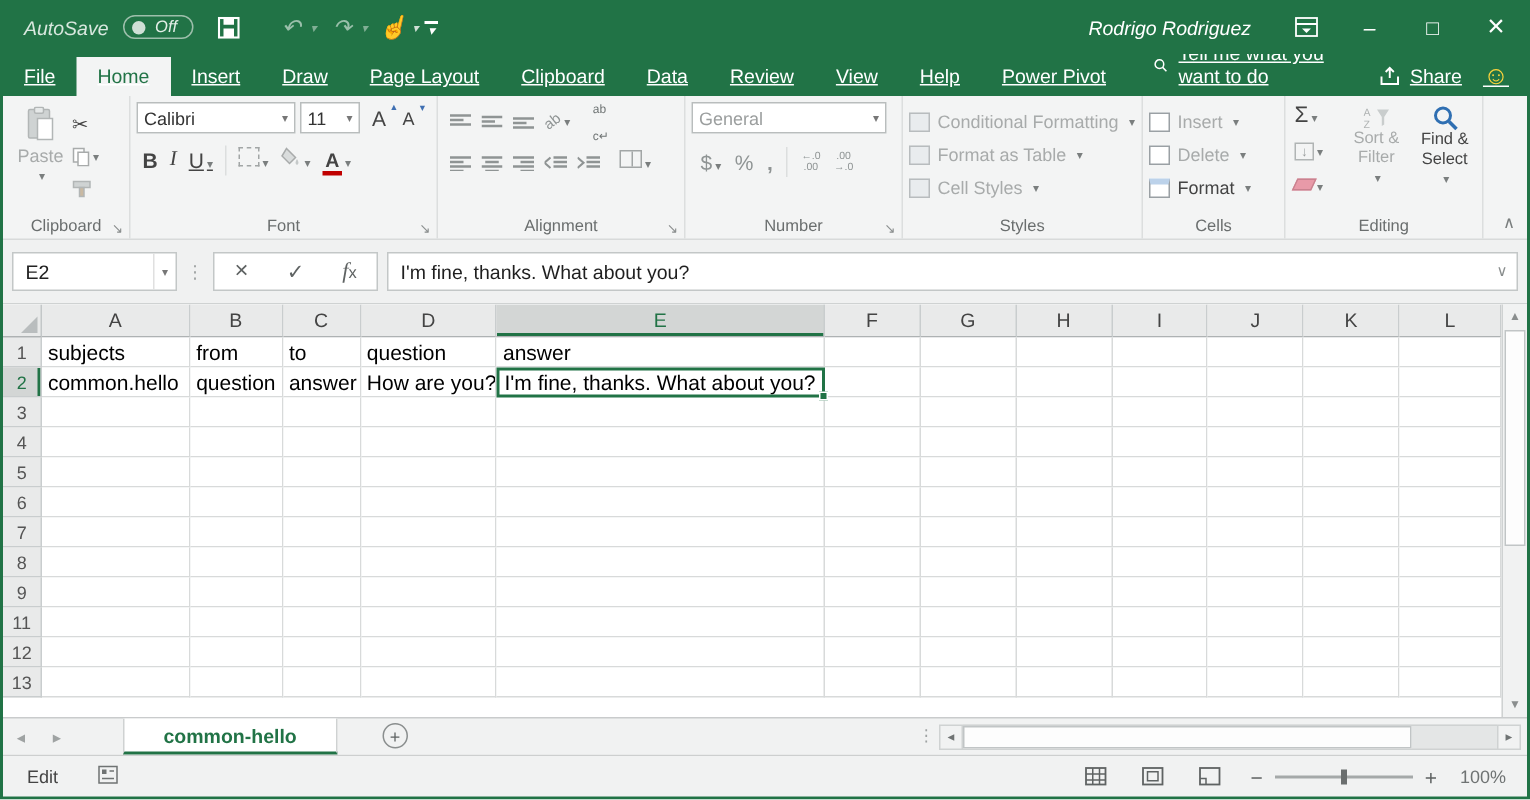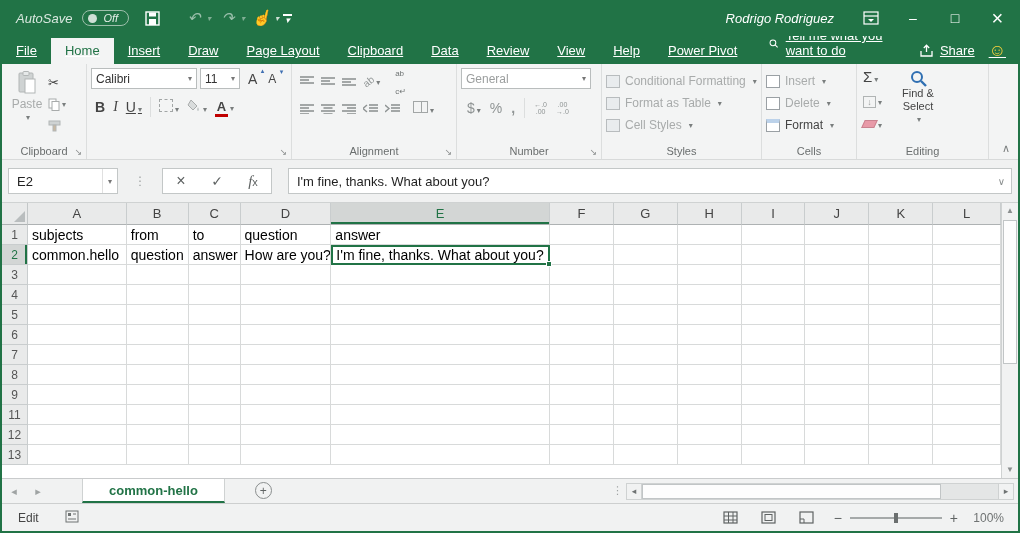--- a/index.html
+++ b/index.html
@@ -83,21 +83,21 @@
   
   .g-edit { width:132px; display:flex; padding-top:4px; }
   .edit-col1 { display:flex; flex-direction:column; gap:5px; width:34px; align-items:flex-start; padding-left:2px; }
   .sigma { font-size:15px; color:#444; }
   .fill-ic { width:13px; height:12px; border:1px solid #b0b4b4; color:#9a9e9e; font-size:9px; line-height:10px; text-align:center; display:inline-block; }
   .eraser-ic { width:13px; height:8px; background:#e89aa8; transform:skewX(-25deg); display:inline-block; border:1px solid #c9828f; }
   .bigbtn { width:46px; display:flex; flex-direction:column; align-items:center; font-size:11px; line-height:13px; text-align:center; padding-top:2px; }
   .collapse-chevron { position:absolute; right:8px; bottom:4px; font-size:11px; color:#7a7e7e; }
 
   
-  .formulabar { height:43px; background:#f0f1f1; display:flex; align-items:center; padding:0 6px; gap:16px; border-bottom:1px solid #cfd2d2; }
+  .formulabar { height:43px; background:#f0f1f1; display:flex; align-items:center; padding:0 6px; gap:6px; border-bottom:1px solid #cfd2d2; }
   .namebox { width:110px; height:26px; background:#fff; border:1px solid #c3c7c7; display:flex; align-items:center; font-size:13px; color:#222; padding-left:8px; }
   .namebox .caret { margin-left:auto; border-left:1px solid #e0e0e0; height:100%; display:flex; align-items:center; padding:0 5px; font-size:8px; color:#777; }
   .fb-dots { color:#9fa3a3; font-size:12px; letter-spacing:0; }
   .fxbox { height:26px; background:#fff; border:1px solid #c3c7c7; display:flex; align-items:center; }
   .fxbtn { width:36px; text-align:center; font-size:14px; color:#5f6363; }
   .fx-it { font-family:"Liberation Serif", serif; font-style:italic; font-size:15px; color:#5f6363; }
   .fb-input { flex:1; height:26px; background:#fff; border:1px solid #c3c7c7; display:flex; align-items:center; font-size:13px; color:#1f1f1f; padding-left:8px; }
   .fb-expand { margin-left:auto; color:#8a8e8e; font-size:10px; padding-right:6px; }
 
   
@@ -267,20 +267,21 @@
         <span class="dd"><span class="borders-ic"></span></span>
         <span class="dd"><svg width="14" height="13" viewBox="0 0 14 13">
               <path d="M4 1 L10 7 L6 11 L1 6 Z" fill="#d9dcdc" stroke="#a8abab"></path>
               <path d="M11 8 q2 3 0 4 q-2-1 0-4" fill="#c5c9c9"></path>
             </svg></span>
         <span class="dd"><span class="fontcolor">
               <span class="dark" style="font-size:13px;font-weight:bold;">A</span>
               <span class="bar"></span>
             </span></span>
       </div>
+      <span class="group-label">Font</span>
       <span class="launcher">↘</span>
     </div>
 
     <div class="group g-align">
       <div class="al-row">
         <svg class="al-ic" width="14" height="11">
             <line x1="0" y1="2" x2="14" y2="2"></line>
             <line x1="0" y1="5" x2="9" y2="5"></line>
             <line x1="0" y1="8" x2="14" y2="8"></line>
           </svg>
@@ -381,20 +382,29 @@
           <span>Format</span>
         </div>
       <span class="group-label">Cells</span>
     </div>
 
     <div class="group g-edit">
       <div class="edit-col1">
         <span class="dd"><span class="sigma">Σ</span></span>
         <span class="dd"><span class="fill-ic">↓</span></span>
         <span class="dd"><span class="eraser-ic"></span></span>
+      </div>
+      <div class="bigbtn dd gray">
+        <svg width="18" height="16" viewBox="0 0 18 16">
+            <text x="0" y="7" font-size="7" fill="#b0b4b4">A</text>
+            <text x="0" y="15" font-size="7" fill="#b0b4b4">Z</text>
+            <path d="M9 3 h8 l-3.2 5 v5 l-1.6 1 v-6 z" fill="#c9cdcd"></path>
+          </svg>
+        <span>Sort &amp;</span>
+          <span>Filter</span>
       </div>
       <div class="bigbtn dd dark">
         <svg width="17" height="17" viewBox="0 0 17 17">
             <circle cx="7" cy="7" r="5" fill="none" stroke="#2f6fb2" stroke-width="2"></circle>
             <line x1="11" y1="11" x2="16" y2="16" stroke="#2f6fb2" stroke-width="2.4"></line>
           </svg>
         <span>Find &amp;</span>
           <span>Select</span>
       </div>
       <span class="group-label">Editing</span>

